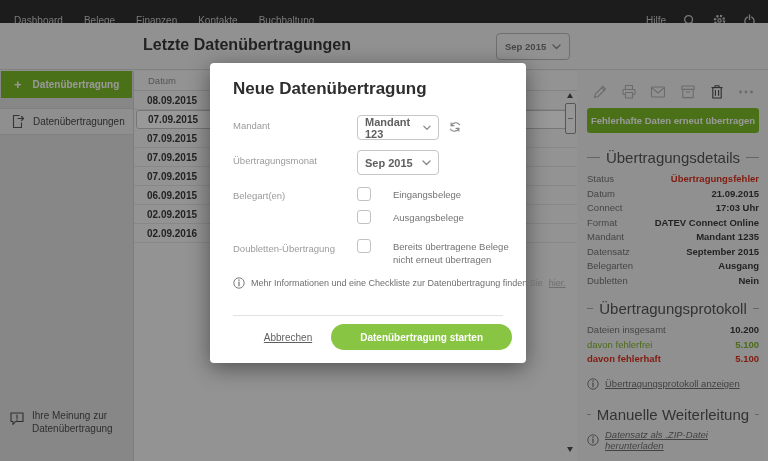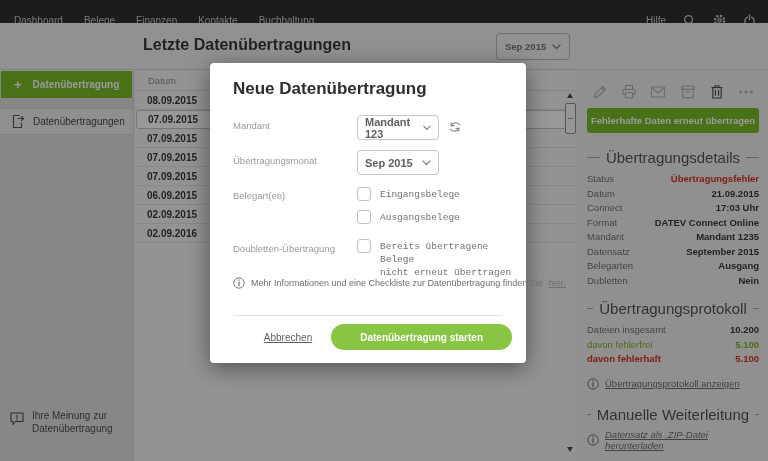--- a/index.html
+++ b/index.html
@@ -83,21 +83,21 @@
   .m-title{position:absolute;left:23px;top:16px;font-size:17px;font-weight:bold;color:#2e2e2e;}
   .m-label{position:absolute;left:23px;font-size:9.5px;color:#9a9a9a;}
   .m-select{position:absolute;left:147px;width:82px;height:25px;border:1px solid #c6c6c6;
             border-radius:4px;background:#fff;display:flex;align-items:center;padding:0 7px;
             font-size:11px;font-weight:bold;color:#5f5f5f;cursor:pointer;}
   .m-select .chev{margin-left:auto;}
   .chev{width:9px;height:6px;color:#8a8a8a;display:block;}
   .refresh{position:absolute;left:238px;top:57px;width:14px;height:14px;color:#8a8a8a;cursor:pointer;}
   .cb-row{position:absolute;left:147px;display:flex;align-items:flex-start;cursor:pointer;}
   .cb{width:14px;height:14px;border:1px solid #c2c2c2;border-radius:3px;background:#fff;flex:none;}
-  .cb-lbl{margin-left:9px;font-size:9.5px;color:#737373;line-height:13px;padding-top:1px;font-family:Liberation Mono, monospace;}
+  .cb-lbl{margin-left:22px;font-size:9.5px;color:#737373;line-height:13px;padding-top:1px;}
   .m-info{position:absolute;left:23px;top:214px;display:flex;align-items:center;gap:6px;
           font-size:9px;color:#6f6f6f;white-space:nowrap;}
   .m-info .link{text-decoration:underline;cursor:pointer;}
   .m-divider{position:absolute;left:23px;right:23px;top:252px;border-top:1px solid #e2e2e2;}
   .m-footer{position:absolute;right:14px;top:261px;height:26px;display:flex;align-items:center;gap:19px;}
   .cancel{font-size:10px;color:#5f5f5f;text-decoration:underline;cursor:pointer;}
   .submit{height:26px;padding:0 29px;background:#87c542;border-radius:13px;color:#fff;
           font-weight:bold;font-size:10px;display:flex;align-items:center;cursor:pointer;white-space:nowrap;}
 </style>
 </head>

